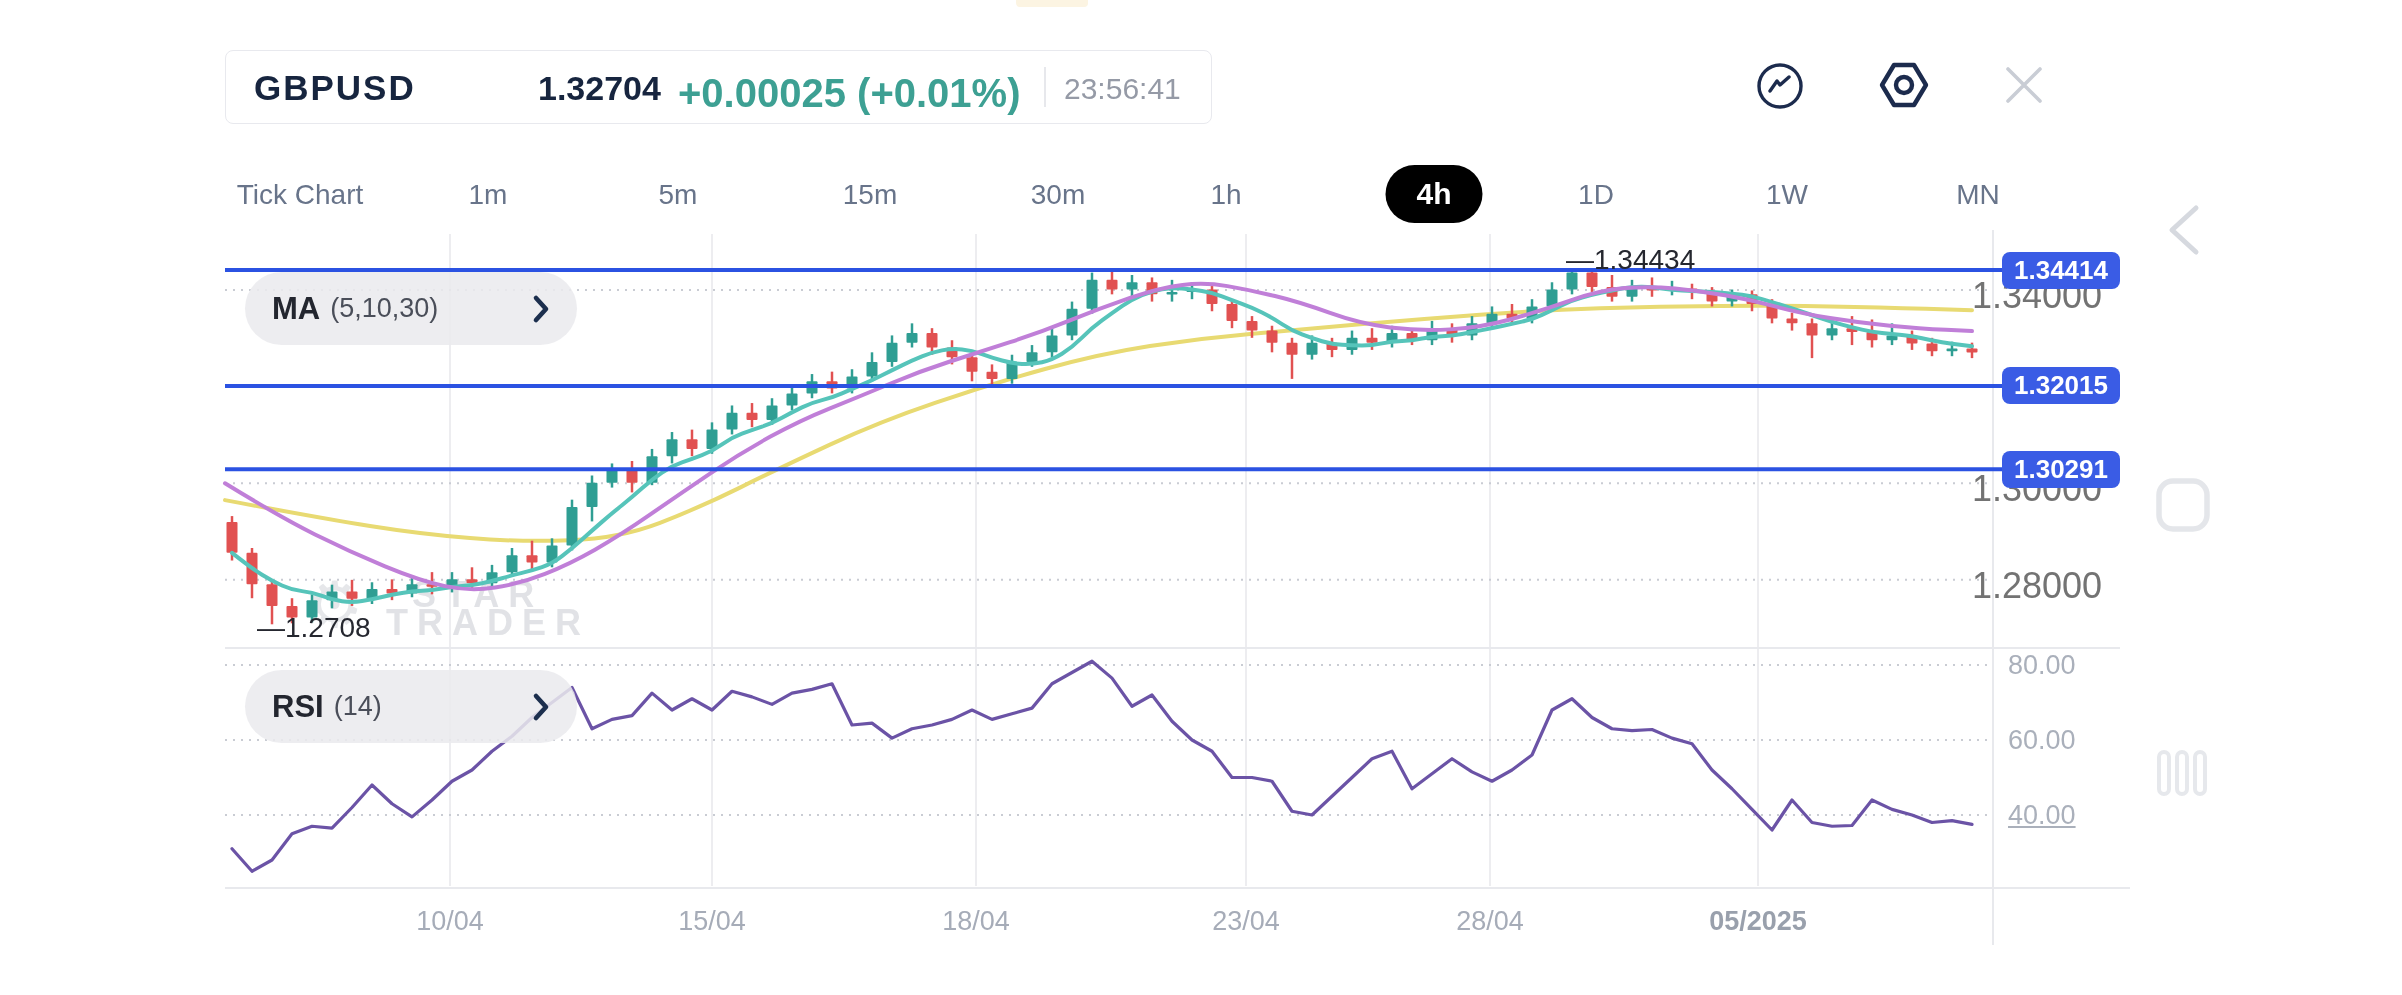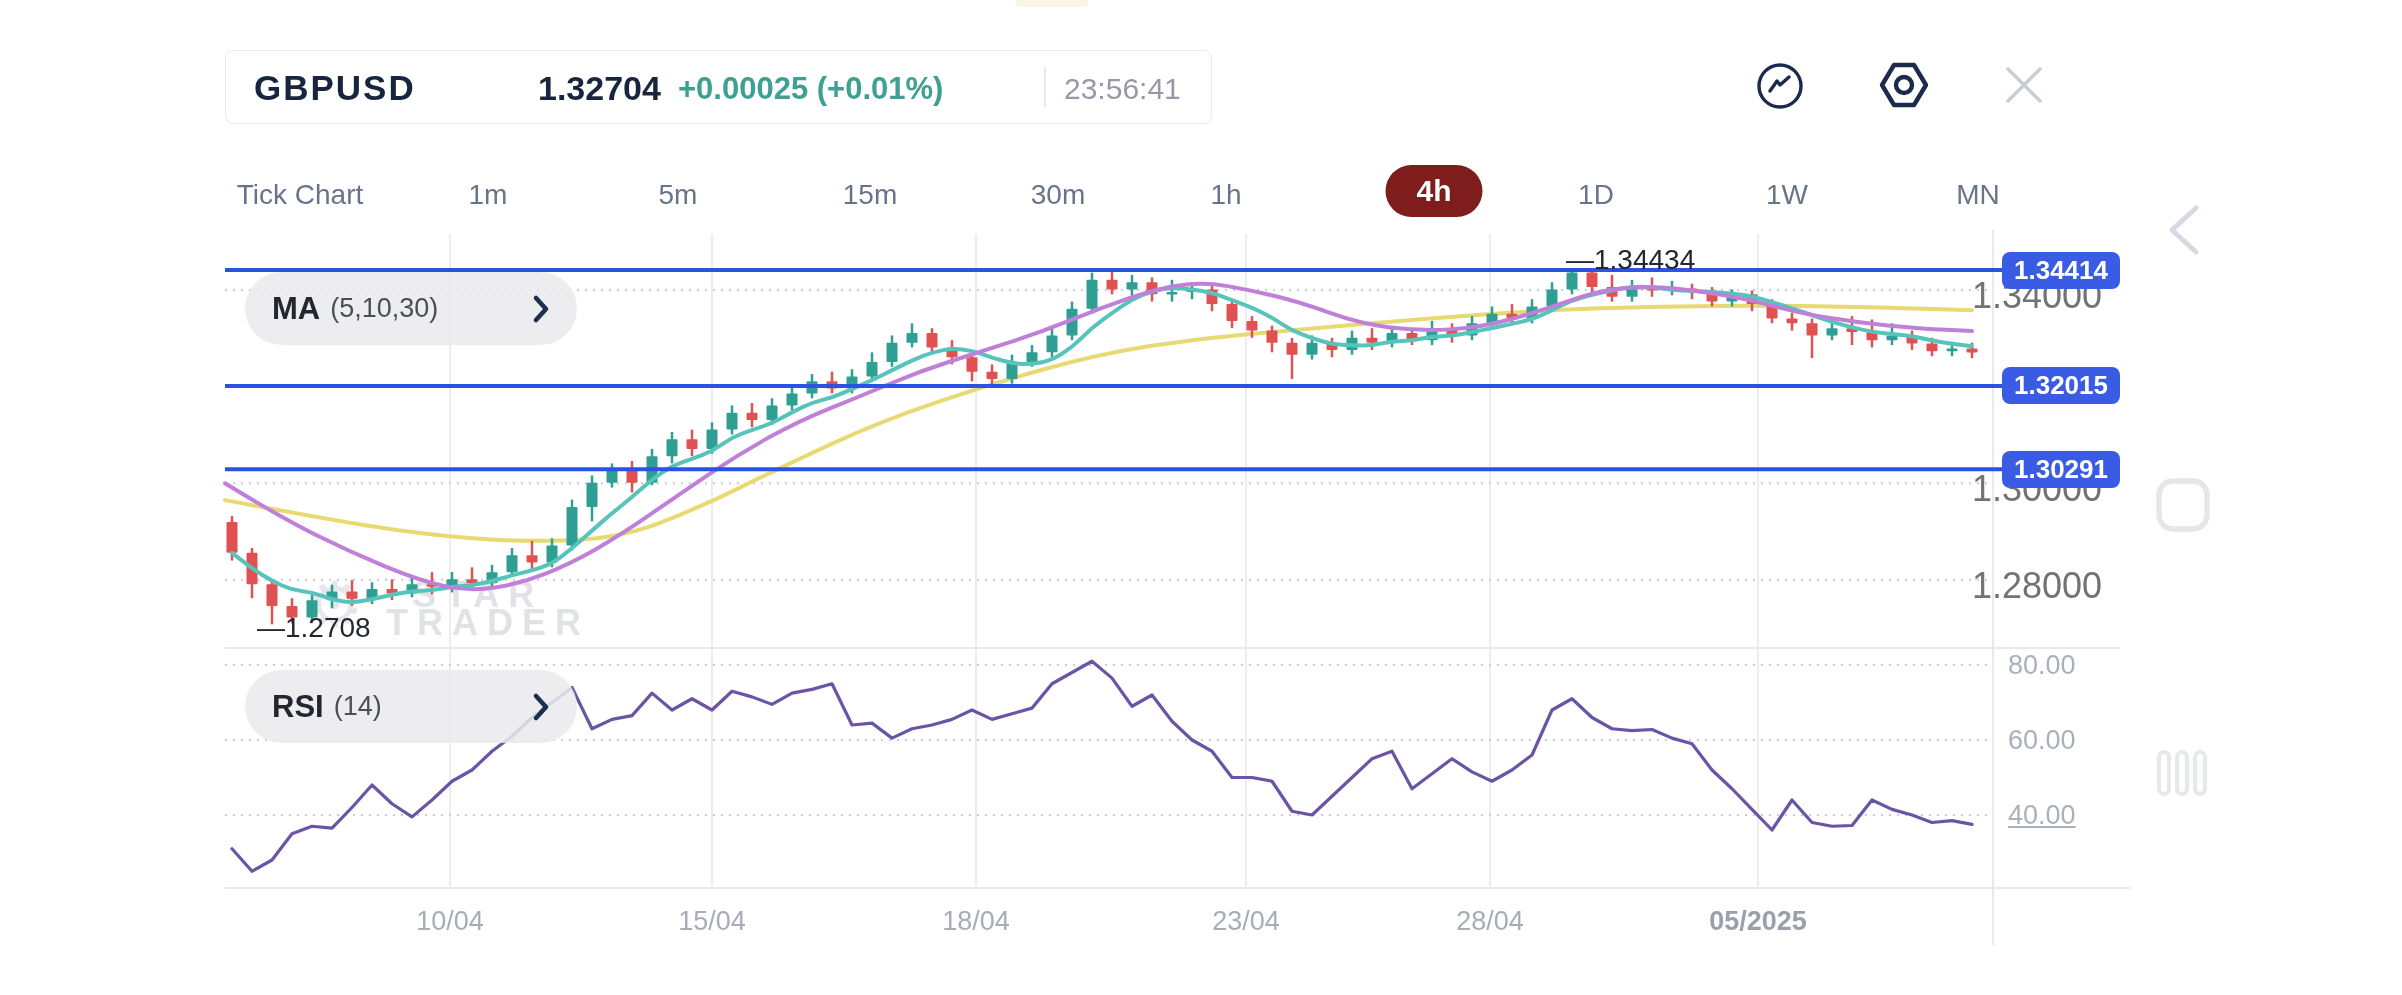--- a/index.html
+++ b/index.html
@@ -5,29 +5,29 @@
   html,body{margin:0;padding:0}
   body{width:2402px;height:995px;position:relative;overflow:hidden;background:#ffffff;
        font-family:"Liberation Sans",sans-serif;-webkit-font-smoothing:antialiased}
   .abs{position:absolute}
   
   .notch{left:1016px;top:0;width:72px;height:7px;background:#fcf4e2;border-radius:0 0 4px 4px}
   .symbol-pill{left:225px;top:50px;width:985px;height:72px;border:1.5px solid #e8e9ee;
       border-radius:8px;background:#fff;cursor:pointer}
   .sym{left:28px;top:17px;font-size:35px;font-weight:800;color:#17253f;letter-spacing:2px}
   .price{left:312px;top:18px;font-size:34px;font-weight:800;color:#17253f}
-  .chg{left:452px;top:20px;font-size:31px;font-weight:700;color:#3da093}
+  .chg{left:452px;top:20px;font-size:40px;font-weight:700;color:#3da093}
   .pill-div{left:818px;top:16px;width:2px;height:40px;background:#e7e8ec}
   .time{left:838px;top:21px;font-size:30px;font-weight:400;color:#959aa6}
   .hicon{cursor:pointer}
   
   .tf{top:165px;height:60px;transform:translateX(-50%);display:flex;align-items:center;
       font-size:28px;color:#68748a;cursor:pointer;white-space:nowrap}
-  .tf.active{background:#7f1d1d;color:#fff;font-weight:700;border-radius:30px;
-      padding:0 31px;height:52px;font-size:30px}
+  .tf.active{background:#000000;color:#fff;font-weight:700;border-radius:30px;
+      padding:0 31px;height:58px;font-size:30px}
   
   .ind-pill{width:332px;height:73px;border-radius:37px;background:rgba(234,234,238,0.86);
       display:flex;align-items:center;cursor:pointer}
   .ind-name{font-size:31px;font-weight:800;color:#23262f;margin-left:27px}
   .ind-params{font-size:27px;font-weight:400;color:#4a4e59;margin-left:10px}
   .ind-chev{position:absolute;right:26px;top:22px}
   
   .y-label{left:1972px;font-size:36px;color:#737373}
   .rsi-label{left:2008px;font-size:27px;color:#aab0bb}
   .badge{left:2002px;width:118px;height:37px;background:#3a5ce5;border-radius:8px;

